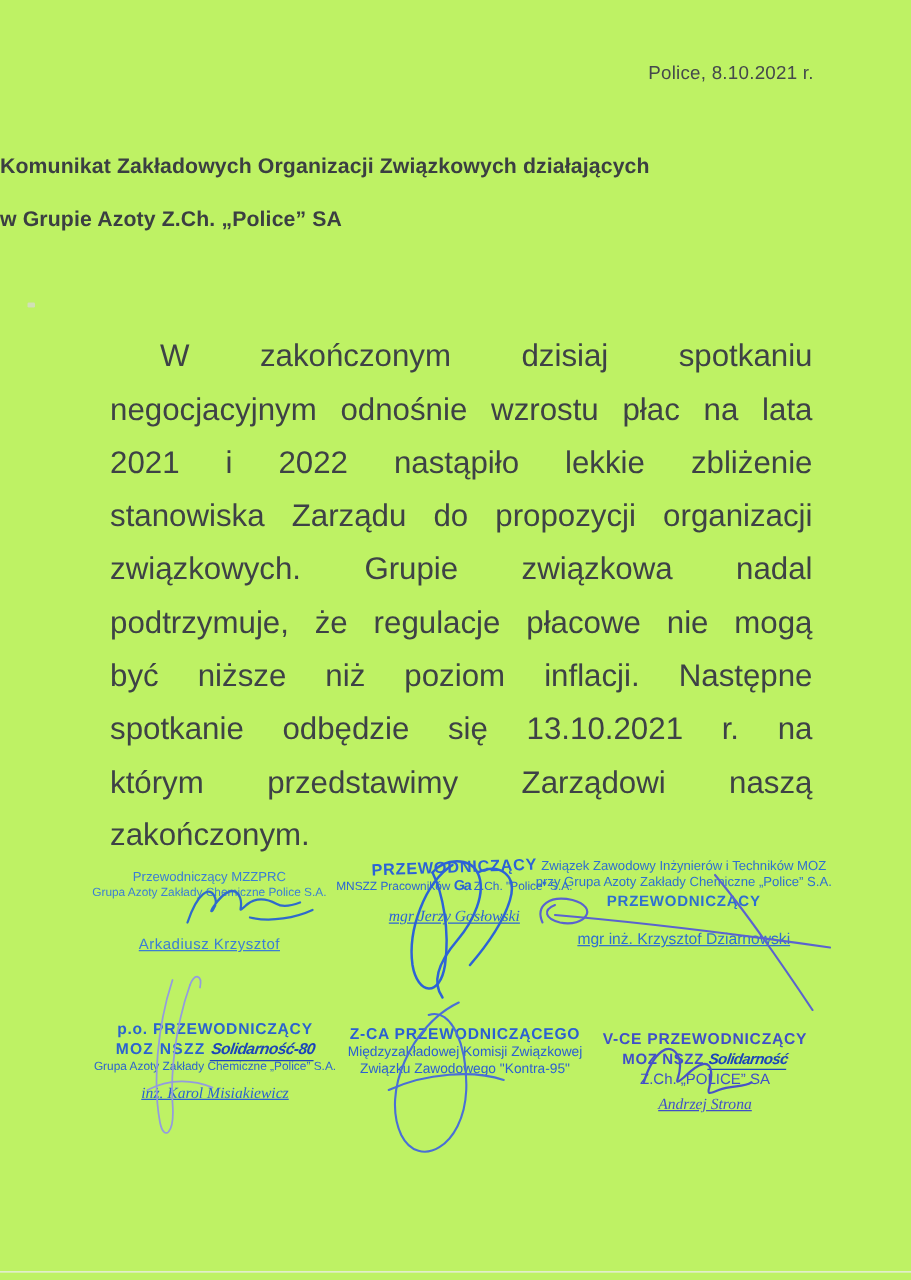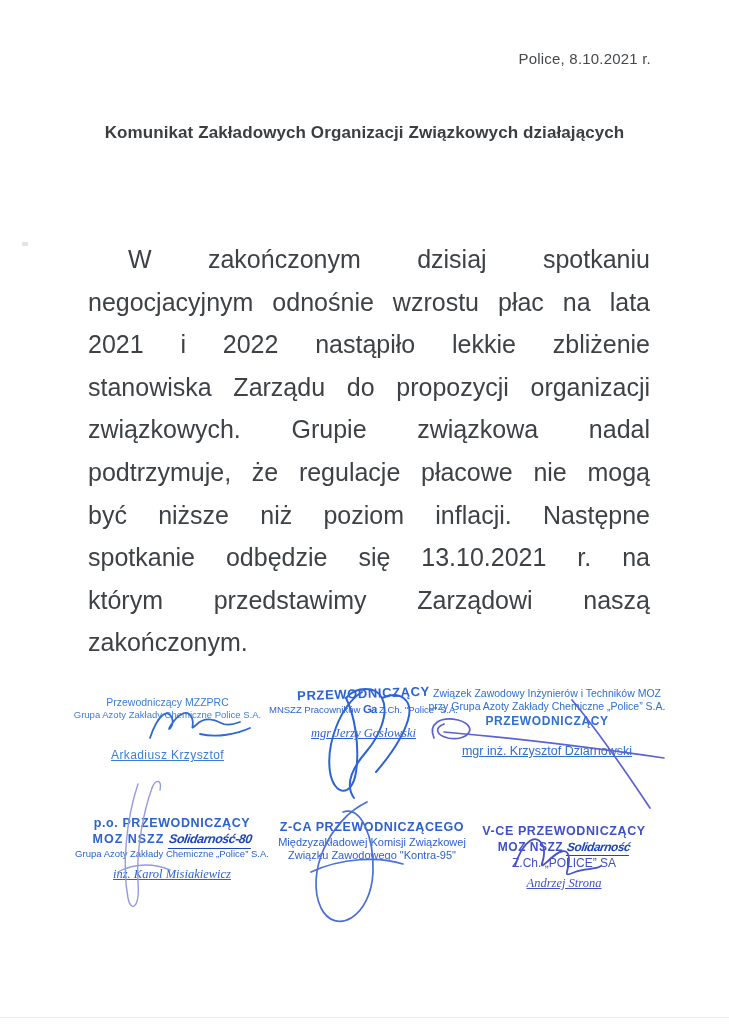--- a/index.html
+++ b/index.html
@@ -1,45 +1,45 @@
 <!DOCTYPE html>
 <html lang="pl"><head>
 <meta charset="utf-8">
 <style>
   html,body { margin:0; padding:0; background:#e8e8e8; }
   .page {
     position:relative;
     width:729px; height:1024px;
     margin:0 auto;
-    background:#ffffff;
+    background:#bef264;
     overflow:hidden;
     font-family:"Liberation Sans", sans-serif;
     color:#3e4246;
   }
   .scan-edge {
     position:absolute; left:0; right:0; bottom:6px; height:1px;
     background:#ededed;
   }
   .scan-speck {
     position:absolute; left:22px; top:242px; width:6px; height:4px;
     background:#d9d9d9; opacity:.7; border-radius:1px;
   }
 
   .date-line {
     position:absolute; top:50px; right:78px;
     font-size:15px; letter-spacing:.2px; color:#45494c;
   }
 
-  .title { position:absolute; left:0; width:100%; text-align:center;
+  .title { position:absolute; left:0; width:100%; text-align:left;
     font-weight:bold; font-size:17px; color:#3b3f42; letter-spacing:.1px; }
   .title.t1 { top:123px; }
   .title.t2 { top:166px; }
 
   .para {
-    position:absolute; top:238px; left:88px; width:562px;
+    position:absolute; top:264px; left:88px; width:562px;
     font-size:25px; color:#3e4246;
   }
   .pline {
     line-height:42.6px;
     text-align:justify;
     -moz-text-align-last:justify;
     text-align-last:justify;
     white-space:nowrap;
   }
   .pline.indent { padding-left:40px; }
@@ -101,20 +101,21 @@
 <body>
 
 <div class="page">
 
   <div class="scan-speck"></div>
   <div class="scan-edge"></div>
 
   <div class="date-line">Police, 8.10.2021 r.</div>
 
   <div class="title t1">Komunikat Zakładowych Organizacji Związkowych działających</div>
+  <div class="title t2">w Grupie Azoty Z.Ch. „Police” SA</div>
 
   <div class="para">
     <div class="pline indent">W zakończonym dzisiaj spotkaniu</div>
     <div class="pline">negocjacyjnym odnośnie wzrostu płac na lata</div>
     <div class="pline">2021 i 2022 nastąpiło lekkie zbliżenie</div>
     <div class="pline">stanowiska Zarządu do propozycji organizacji</div>
     <div class="pline">związkowych. Grupie związkowa nadal</div>
     <div class="pline">podtrzymuje, że regulacje płacowe nie mogą</div>
     <div class="pline">być niższe niż poziom inflacji. Następne</div>
     <div class="pline">spotkanie odbędzie się 13.10.2021 r. na</div>

